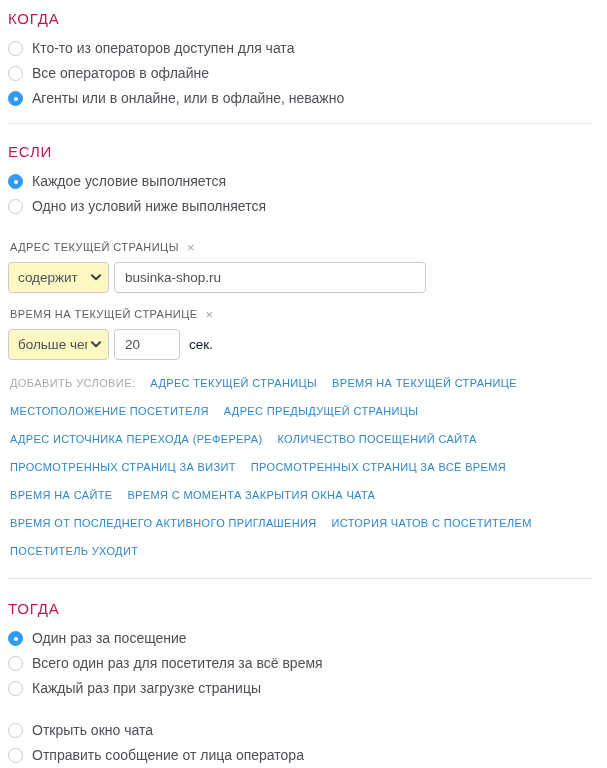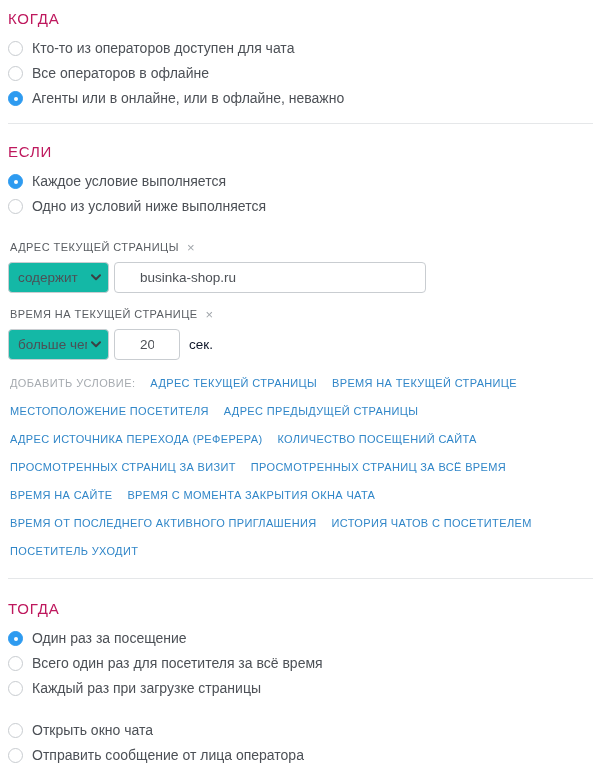--- a/index.html
+++ b/index.html
@@ -82,39 +82,39 @@
     align-items: center;
     margin-bottom: 15px;
   }
   .sel {
     display: inline-flex;
     align-items: center;
     justify-content: space-between;
     height: 31px;
     border: 1px solid #c9cdd1;
     border-radius: 4px;
-    background: #14b8a6;
+    background: #fef9c3;
     padding: 0 7px 0 9px;
     cursor: pointer;
     overflow: hidden;
   }
   .sel-op { width: 101px; margin-right: 5px; }
   .sel-value {
     font-size: 13.5px;
     color: #4c5056;
     white-space: nowrap;
     overflow: hidden;
     flex: 1 1 auto;
   }
   .chev { flex: 0 0 10px; margin-left: 4px; }
   .txt-input {
     height: 31px;
     border: 1px solid #c9cdd1;
     border-radius: 4px;
-    padding: 0 25px;
+    padding: 0 10px;
     font-size: 13.5px;
     color: #4c5056;
     font-family: "Liberation Sans", "DejaVu Sans", sans-serif;
     outline: none;
   }
   .url-input { width: 312px; }
   .num-input { width: 66px; }
   .unit { font-size: 13.5px; color: #0f172a; margin-left: 9px; }
 
   

